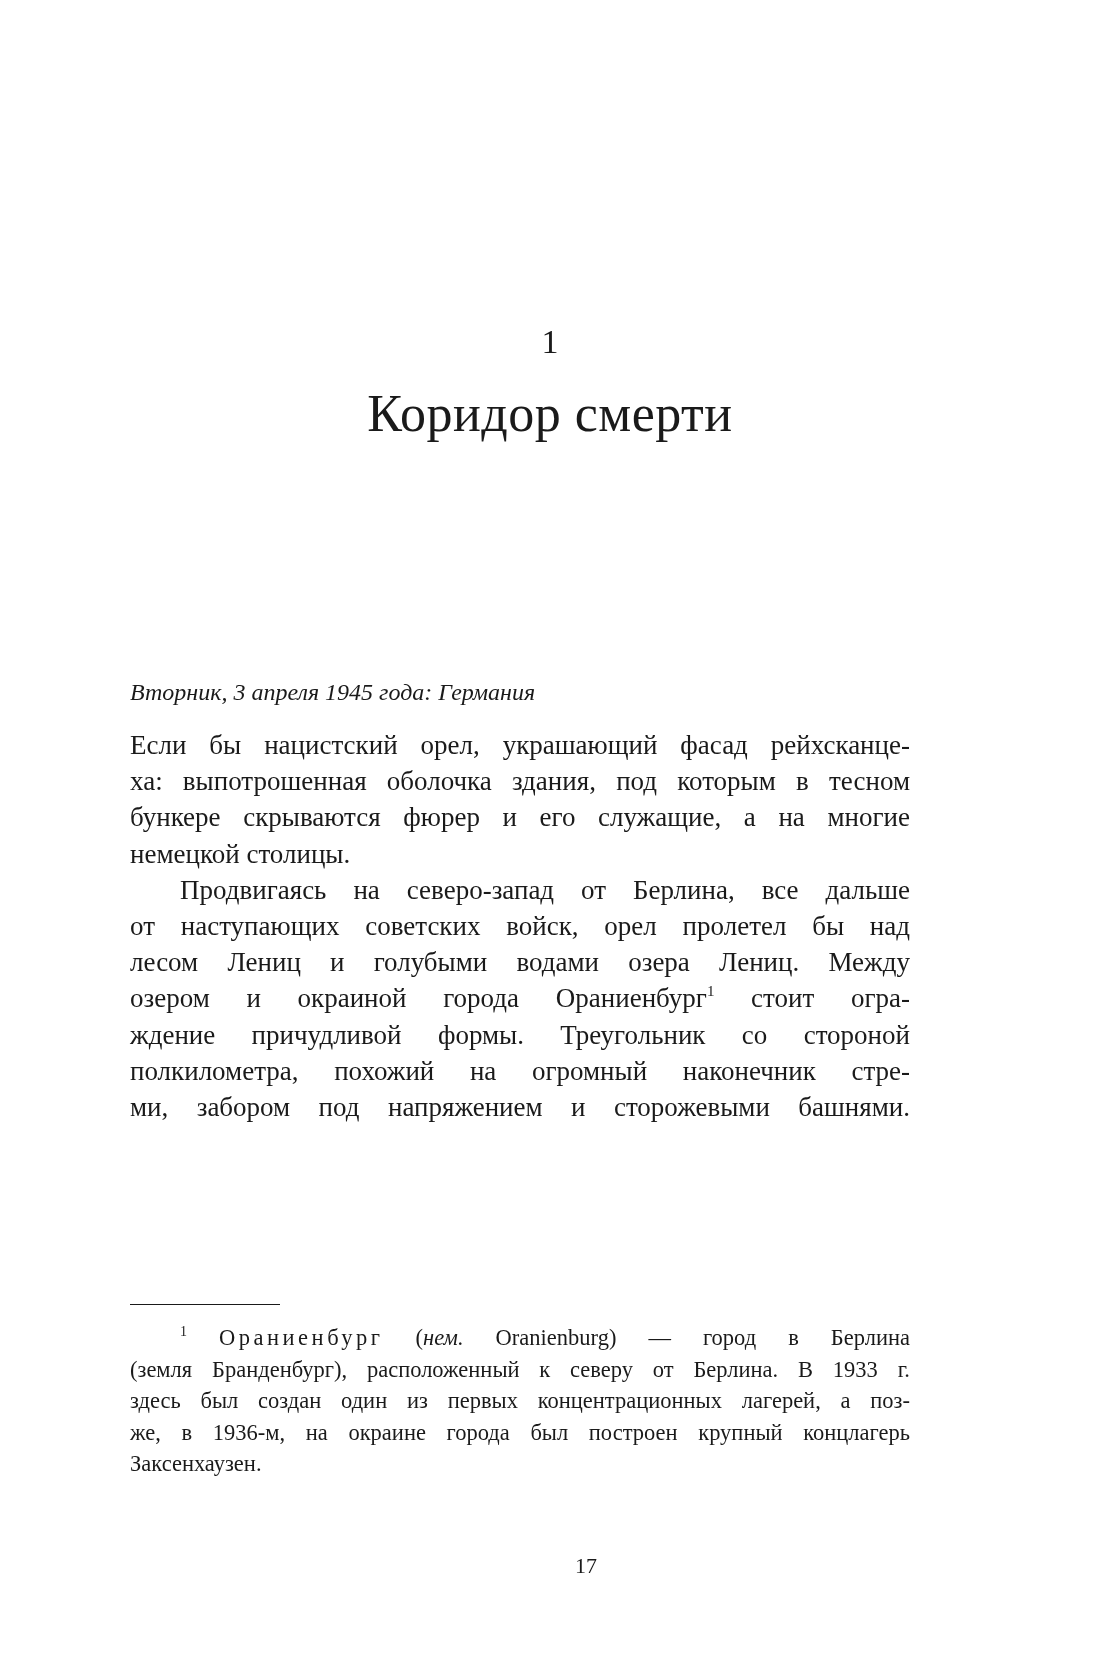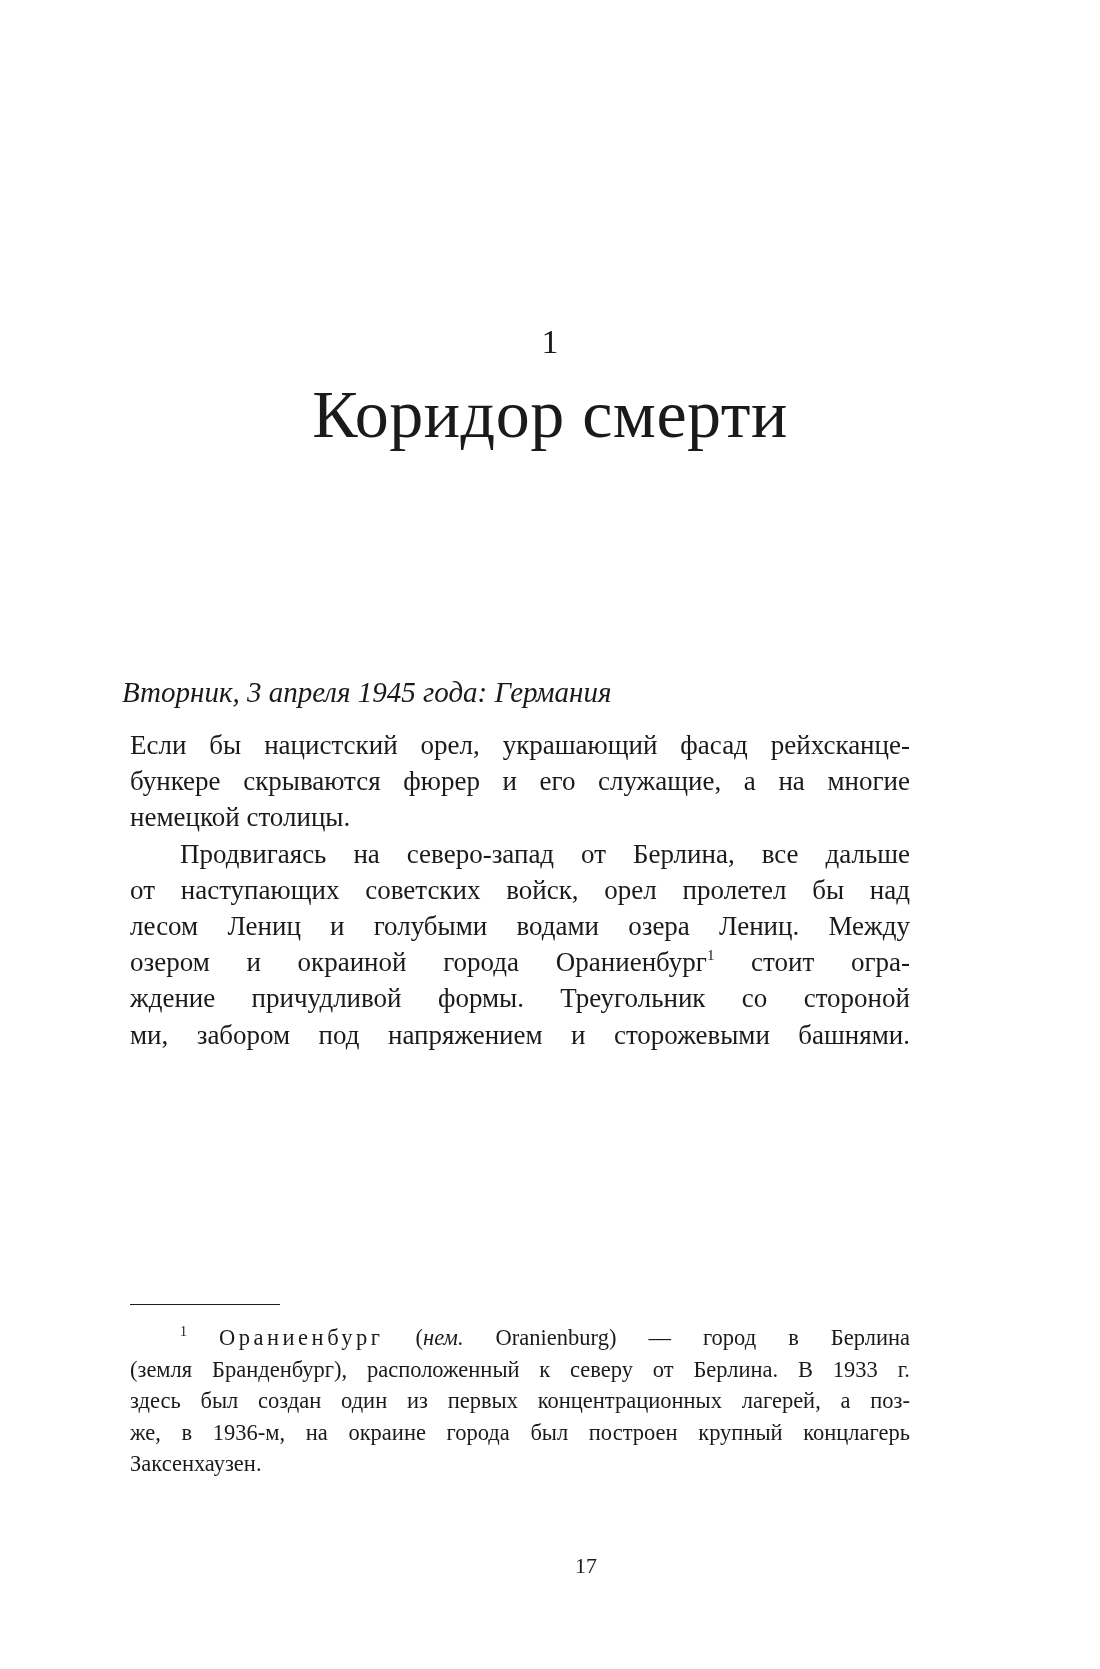--- a/index.html
+++ b/index.html
@@ -23,31 +23,31 @@
       text-align: center;
       font-size: 34px;
       line-height: 40px;
     }
     .chapter-title {
       position: absolute;
       top: 384px;
       left: 0;
       width: 1100px;
       text-align: center;
-      font-size: 68px;
+      font-size: 52px;
       line-height: 60px;
       letter-spacing: 0.5px;
     }
     .dateline {
       position: absolute;
       top: 677px;
-      left: 122px;
+      left: 130px;
       width: 780px;
       font-style: italic;
-      font-size: 29px;
+      font-size: 24px;
       line-height: 30px;
     }
     .body-text {
       position: absolute;
       top: 727px;
       left: 130px;
       width: 780px;
       font-size: 27px;
     }
     .line {
@@ -119,29 +119,31 @@
 <body>
 
 <div class="chapter-number">1</div>
 <div class="chapter-title">Коридор смерти</div>
 
 <div class="dateline">Вторник, 3 апреля 1945 года: Германия</div>
 
 <div class="body-text">
   <div>
     <div class="line">Если бы нацистский орел, украшающий фасад рейхсканце-</div>
+    <div class="line">ха: выпотрошенная оболочка здания, под которым в тесном</div>
     <div class="line">бункере скрываются фюрер и его служащие, а на многие</div>
     <div class="line last">немецкой столицы.</div>
   </div>
   <div>
     <div class="line indent">Продвигаясь на северо-запад от Берлина, все дальше</div>
     <div class="line">от наступающих советских войск, орел пролетел бы над</div>
     <div class="line">лесом Лениц и голубыми водами озера Лениц. Между</div>
     <div class="line"><span>озером и окраиной города Ораниенбург</span><sup class="fnref">1</sup><span> стоит огра-</span></div>
     <div class="line">ждение причудливой формы. Треугольник со стороной</div>
+    <div class="line">полкилометра, похожий на огромный наконечник стре-</div>
     <div class="line">ми, забором под напряжением и сторожевыми башнями.</div>
   </div>
 </div>
 
 <div class="footnote-rule"></div>
 
 <div class="footnote">
   <div class="fn-line indent"><span class="fn-num">1</span> <span class="spaced">Ораниенбург</span><span> (</span><em>нем.</em><span> Oranienburg) — город в Берлина</span></div>
   <div class="fn-line">(земля Бранденбург), расположенный к северу от Берлина. В 1933 г.</div>
   <div class="fn-line">здесь был создан один из первых концентрационных лагерей, а поз-</div>

